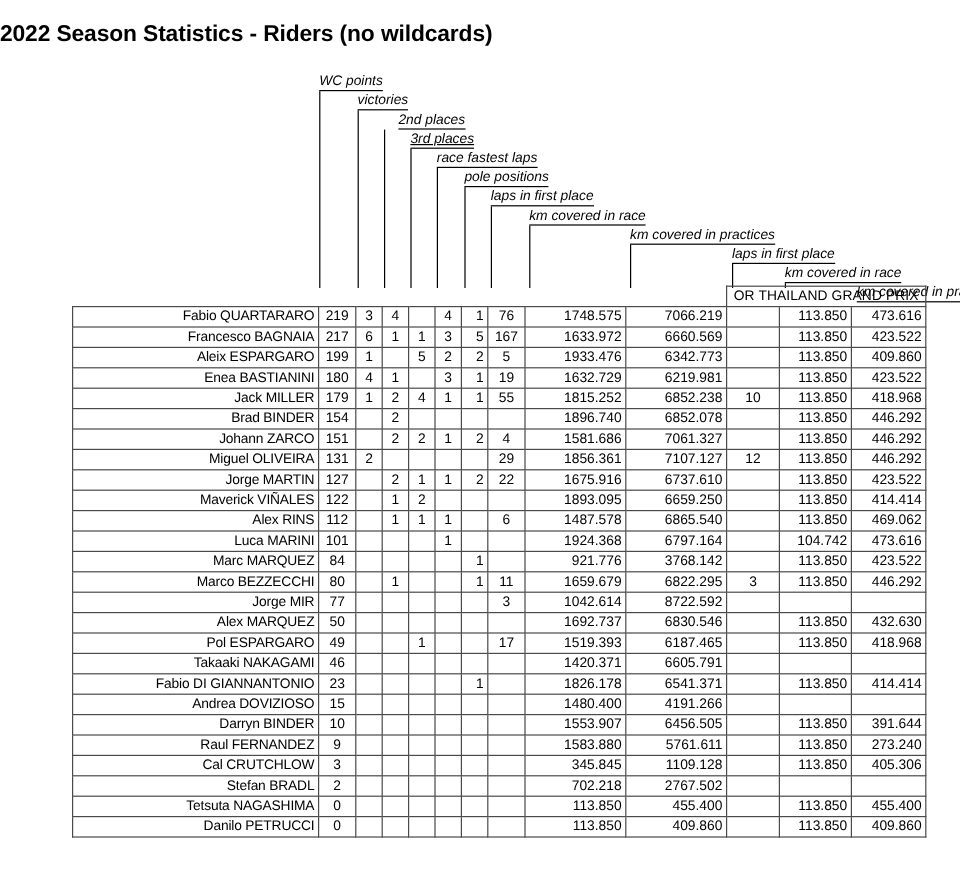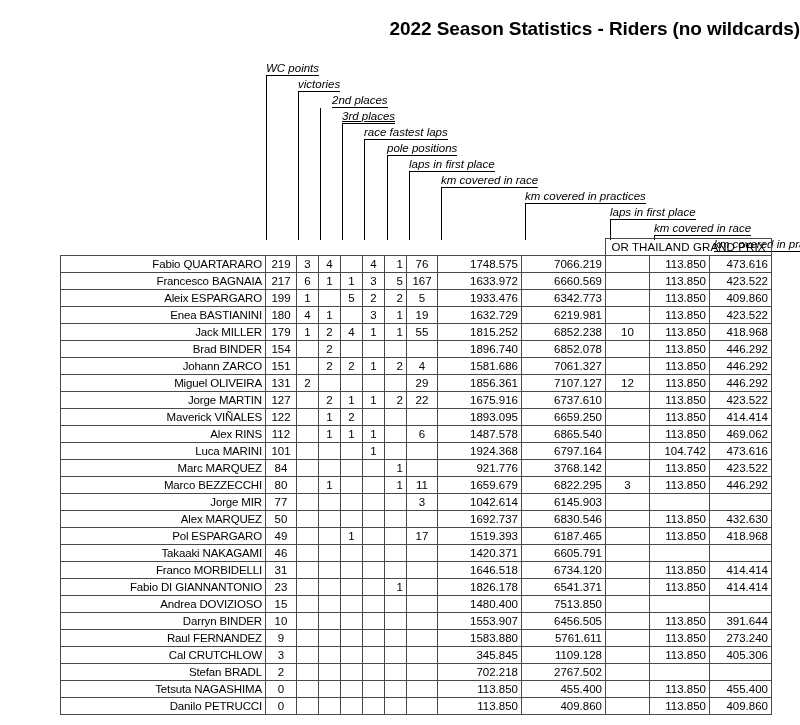--- a/index.html
+++ b/index.html
@@ -14,21 +14,21 @@
     color: #000000;
     overflow: hidden;
     position: relative;
   }
 
   #page-title {
     position: absolute;
     top: 18px;
     left: 0;
     width: 800px;
-    text-align: right;
+    text-align: left;
     font-size: 19px;
     font-weight: bold;
     letter-spacing: -0.1px;
   }
 
   
   #header-ladder {
     position: absolute;
     top: 62px;
     left: 0;
@@ -364,21 +364,21 @@
         <tr>
           <td class="name-cell">Jorge MIR</td>
           <td class="ctr">77</td>
           <td class="ctr"></td>
           <td class="ctr"></td>
           <td class="ctr"></td>
           <td class="ctr"></td>
           <td class="num"></td>
           <td class="ctr">3</td>
           <td class="km">1042.614</td>
-          <td class="km">6145.903</td>
+          <td class="km">8722.592</td>
           <td class="ctr"></td>
           <td class="km"></td>
           <td class="km"></td>
         </tr>
         <tr>
           <td class="name-cell">Alex MARQUEZ</td>
           <td class="ctr">50</td>
           <td class="ctr"></td>
           <td class="ctr"></td>
           <td class="ctr"></td>
@@ -415,35 +415,20 @@
           <td class="ctr"></td>
           <td class="num"></td>
           <td class="ctr"></td>
           <td class="km">1420.371</td>
           <td class="km">6605.791</td>
           <td class="ctr"></td>
           <td class="km"></td>
           <td class="km"></td>
         </tr>
         <tr>
-          <td class="name-cell">Franco MORBIDELLI</td>
-          <td class="ctr">31</td>
-          <td class="ctr"></td>
-          <td class="ctr"></td>
-          <td class="ctr"></td>
-          <td class="ctr"></td>
-          <td class="num"></td>
-          <td class="ctr"></td>
-          <td class="km">1646.518</td>
-          <td class="km">6734.120</td>
-          <td class="ctr"></td>
-          <td class="km">113.850</td>
-          <td class="km">414.414</td>
-        </tr>
-        <tr>
           <td class="name-cell">Fabio DI GIANNANTONIO</td>
           <td class="ctr">23</td>
           <td class="ctr"></td>
           <td class="ctr"></td>
           <td class="ctr"></td>
           <td class="ctr"></td>
           <td class="num">1</td>
           <td class="ctr"></td>
           <td class="km">1826.178</td>
           <td class="km">6541.371</td>
@@ -454,21 +439,21 @@
         <tr>
           <td class="name-cell">Andrea DOVIZIOSO</td>
           <td class="ctr">15</td>
           <td class="ctr"></td>
           <td class="ctr"></td>
           <td class="ctr"></td>
           <td class="ctr"></td>
           <td class="num"></td>
           <td class="ctr"></td>
           <td class="km">1480.400</td>
-          <td class="km">7513.850</td>
+          <td class="km">4191.266</td>
           <td class="ctr"></td>
           <td class="km"></td>
           <td class="km"></td>
         </tr>
         <tr>
           <td class="name-cell">Darryn BINDER</td>
           <td class="ctr">10</td>
           <td class="ctr"></td>
           <td class="ctr"></td>
           <td class="ctr"></td>

